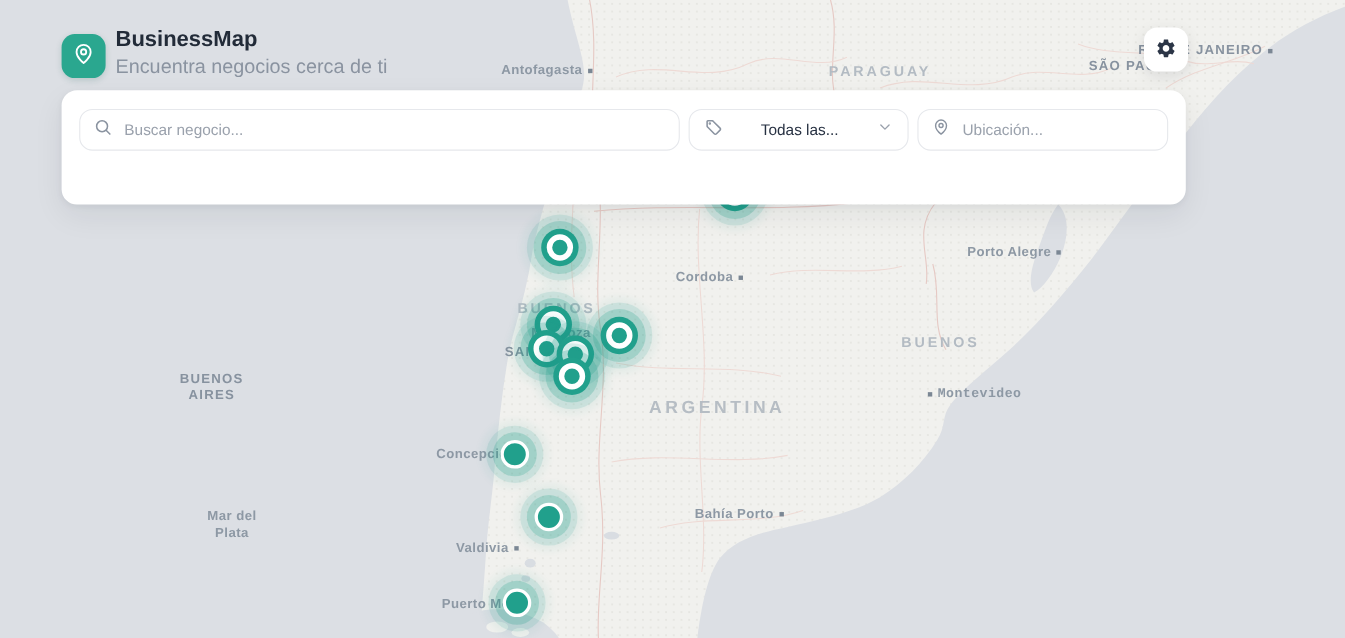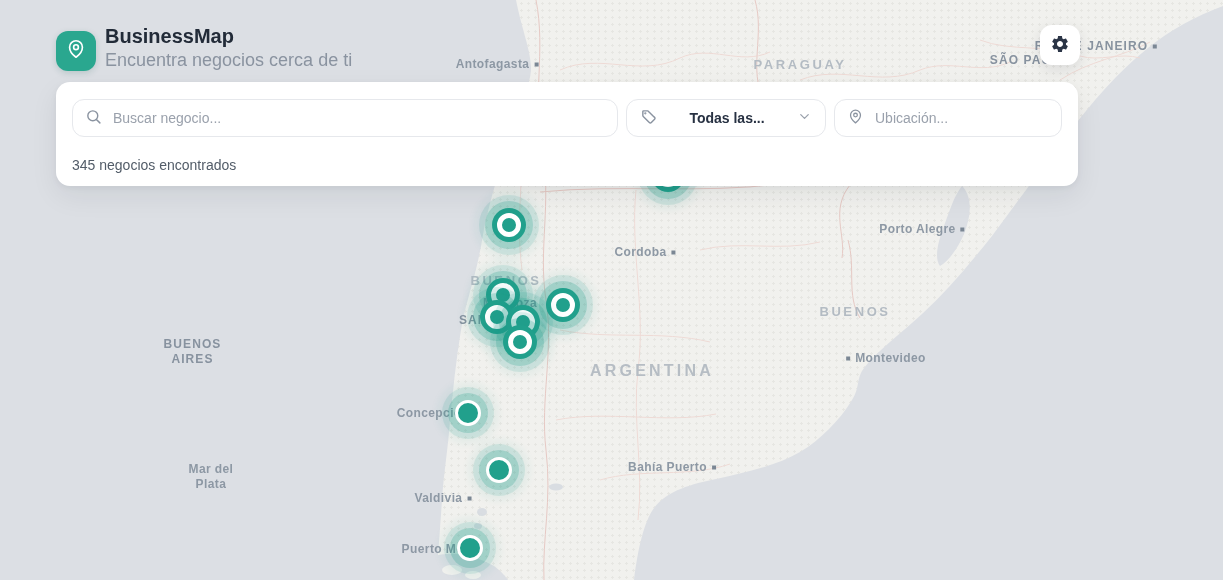--- a/index.html
+++ b/index.html
@@ -11,21 +11,21 @@
   .map-svg{position:absolute;inset:0;z-index:1;}
   
   .map-label{position:absolute;z-index:2;transform:translate(-50%,-50%);display:flex;align-items:center;white-space:nowrap;}
   .lbl-text{white-space:pre-line;text-align:center;line-height:1.25;}
   .city .lbl-text{font-size:12px;font-weight:700;color:#8d98a4;letter-spacing:.4px;}
   .city.caps .lbl-text{font-size:12px;letter-spacing:1.1px;color:#87929f;}
   .country .lbl-text{font-size:13px;font-weight:700;color:#b3bbc3;letter-spacing:2.6px;margin-top:16px;}
   .country.big .lbl-text{font-size:16px;letter-spacing:3.2px;color:#b6bdc4;}
   .dot{width:4px;height:4px;background:#7b8794;display:inline-block;flex:none;}
   .dot-right .dot{margin-left:5px;}
-  .dot-left{flex-direction:row-reverse;}
+  .dot-left{flex-direction:row-reverse;font-family:Liberation Mono, monospace;}
   .dot-left .dot{margin-right:5px;}
   .two-line{position:relative;}
   
   .marker{position:absolute;z-index:3;border-radius:50%;background:#21a08c;cursor:pointer;
     box-shadow:0 0 0 7px rgba(33,160,140,.24),0 0 0 13px rgba(33,160,140,.12),0 0 8px 17px rgba(33,160,140,.07);}
   .marker.big{width:34px;height:34px;margin:-17px 0 0 -17px;}
   .marker.big .ring{position:absolute;inset:5px;border:5px solid #fff;border-radius:50%;}
   .marker.small{width:20px;height:20px;border:3px solid #fff;margin:-13px 0 0 -13px;box-sizing:content-box;}
   .marker.under-card{z-index:3;}
   
@@ -37,21 +37,21 @@
   
   .card{position:absolute;left:56px;top:82px;width:1022px;height:104px;z-index:10;background:#fff;border-radius:14px;
     box-shadow:0 10px 28px rgba(15,23,42,.07),0 2px 6px rgba(15,23,42,.05);box-sizing:border-box;padding:17px 16px 0;}
   .toolbar-row{display:flex;gap:8px;}
   .field{display:flex;align-items:center;height:38px;border:1px solid #e6e8ec;border-radius:12px;background:#fff;box-sizing:border-box;}
   .field svg{flex:none;}
   .search-field{flex:1;padding:0 12px;gap:9px;}
   .search-field input,.loc-field input{border:none;outline:none;flex:1;font-size:14px;color:#374151;background:transparent;font-family:"Liberation Sans",sans-serif;min-width:0;}
   .search-field input::placeholder,.loc-field input::placeholder{color:#9aa1ac;}
   .filter-btn{width:200px;flex:none;padding:0 13px;justify-content:space-between;cursor:pointer;}
-  .filter-label{font-size:14px;color:#273142;font-weight:bold;}
+  .filter-label{font-size:14px;color:#273142;}
   .loc-field{width:228px;flex:none;padding:0 12px;gap:9px;}
   .results{margin-top:20px;font-size:14px;color:#525c68;}
   
   .gear-btn{position:absolute;left:1040px;top:25px;width:40px;height:40px;z-index:10;background:#fff;border:none;border-radius:12px;
     display:flex;align-items:center;justify-content:center;cursor:pointer;box-shadow:0 4px 14px rgba(15,23,42,.10);}
 </style>
 </head>
 <body>
 
 <div class="stage">
@@ -143,21 +143,21 @@
     </div>
   <div class="map-label city dot-left" style="left:886px;top:358px">
       <span class="lbl-text">Montevideo</span>
       <span class="dot"></span>
     </div>
   <div class="map-label city two-line" style="left:800px;top:447px">
       <span class="lbl-text">Mar del
 Plata</span>
     </div>
   <div class="map-label city dot-right" style="left:672px;top:467px">
-      <span class="lbl-text">Bahía Puerto</span>
+      <span class="lbl-text">Bahía Porto</span>
       <span class="dot"></span>
     </div>
   <div class="map-label city dot-right" style="left:443px;top:498px">
       <span class="lbl-text">Valdivia</span>
       <span class="dot"></span>
     </div>
   <div class="map-label city" style="left:433px;top:413px">
       <span class="lbl-text">Concepción</span>
     </div>
   <div class="map-label city" style="left:441px;top:549px">
@@ -242,16 +242,15 @@
       <label class="field loc-field">
         <span>
           <svg width="17" height="17" viewBox="0 0 24 24" fill="none" stroke="#8a93a0" stroke-width="1.8" stroke-linecap="round" stroke-linejoin="round">
             <path d="M12 21s-7-5.1-7-11a7 7 0 1 1 14 0c0 5.9-7 11-7 11z"></path>
             <circle cx="12" cy="10" r="2.6"></circle>
           </svg>
         </span>
         <input type="text" placeholder="Ubicación..." style="">
       </label>
     </div>
-    <div class="results">345 negocios encontrados</div>
   </div>
 
 </div>
 
 </body></html>

